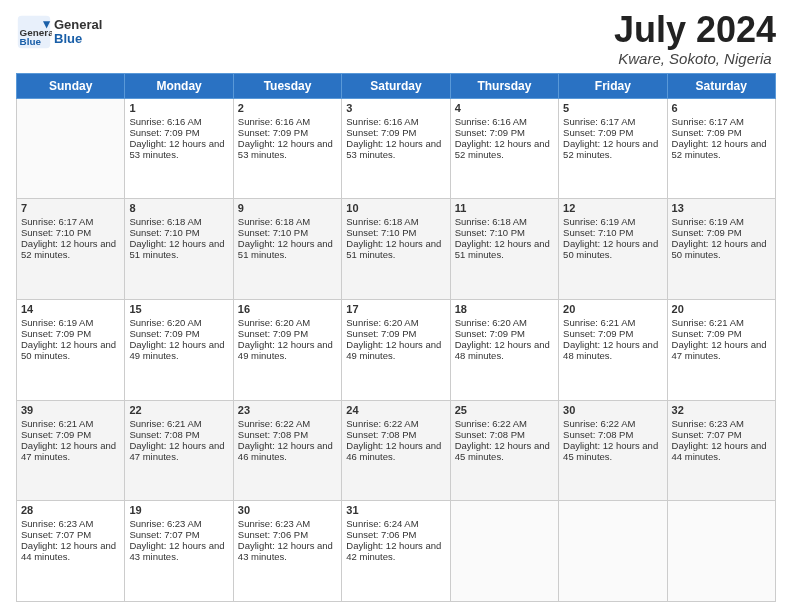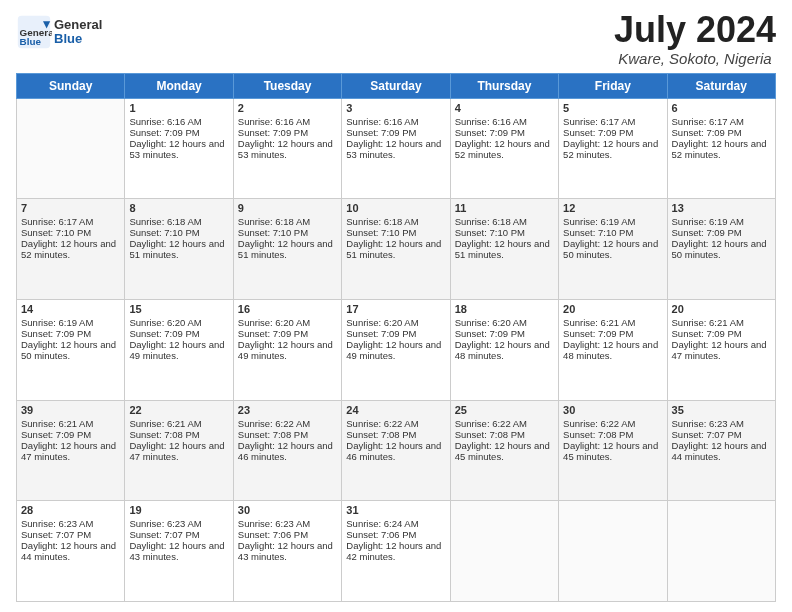--- a/index.html
+++ b/index.html
@@ -280,21 +280,21 @@
             <div>Sunset: 7:08 PM</div>
             <div>Daylight: 12 hours and 45 minutes.</div>
           </td>
           <td>
             <span class="day-num">30</span>
             <div>Sunrise: 6:22 AM</div>
             <div>Sunset: 7:08 PM</div>
             <div>Daylight: 12 hours and 45 minutes.</div>
           </td>
           <td>
-            <span class="day-num">35</span>
+            <span class="day-num">32</span>
             <div>Sunrise: 6:23 AM</div>
             <div>Sunset: 7:07 PM</div>
             <div>Daylight: 12 hours and 44 minutes.</div>
           </td>
         </tr>
         <tr class="row-normal">
           <td>
             <span class="day-num">28</span>
             <div>Sunrise: 6:23 AM</div>
             <div>Sunset: 7:07 PM</div>

